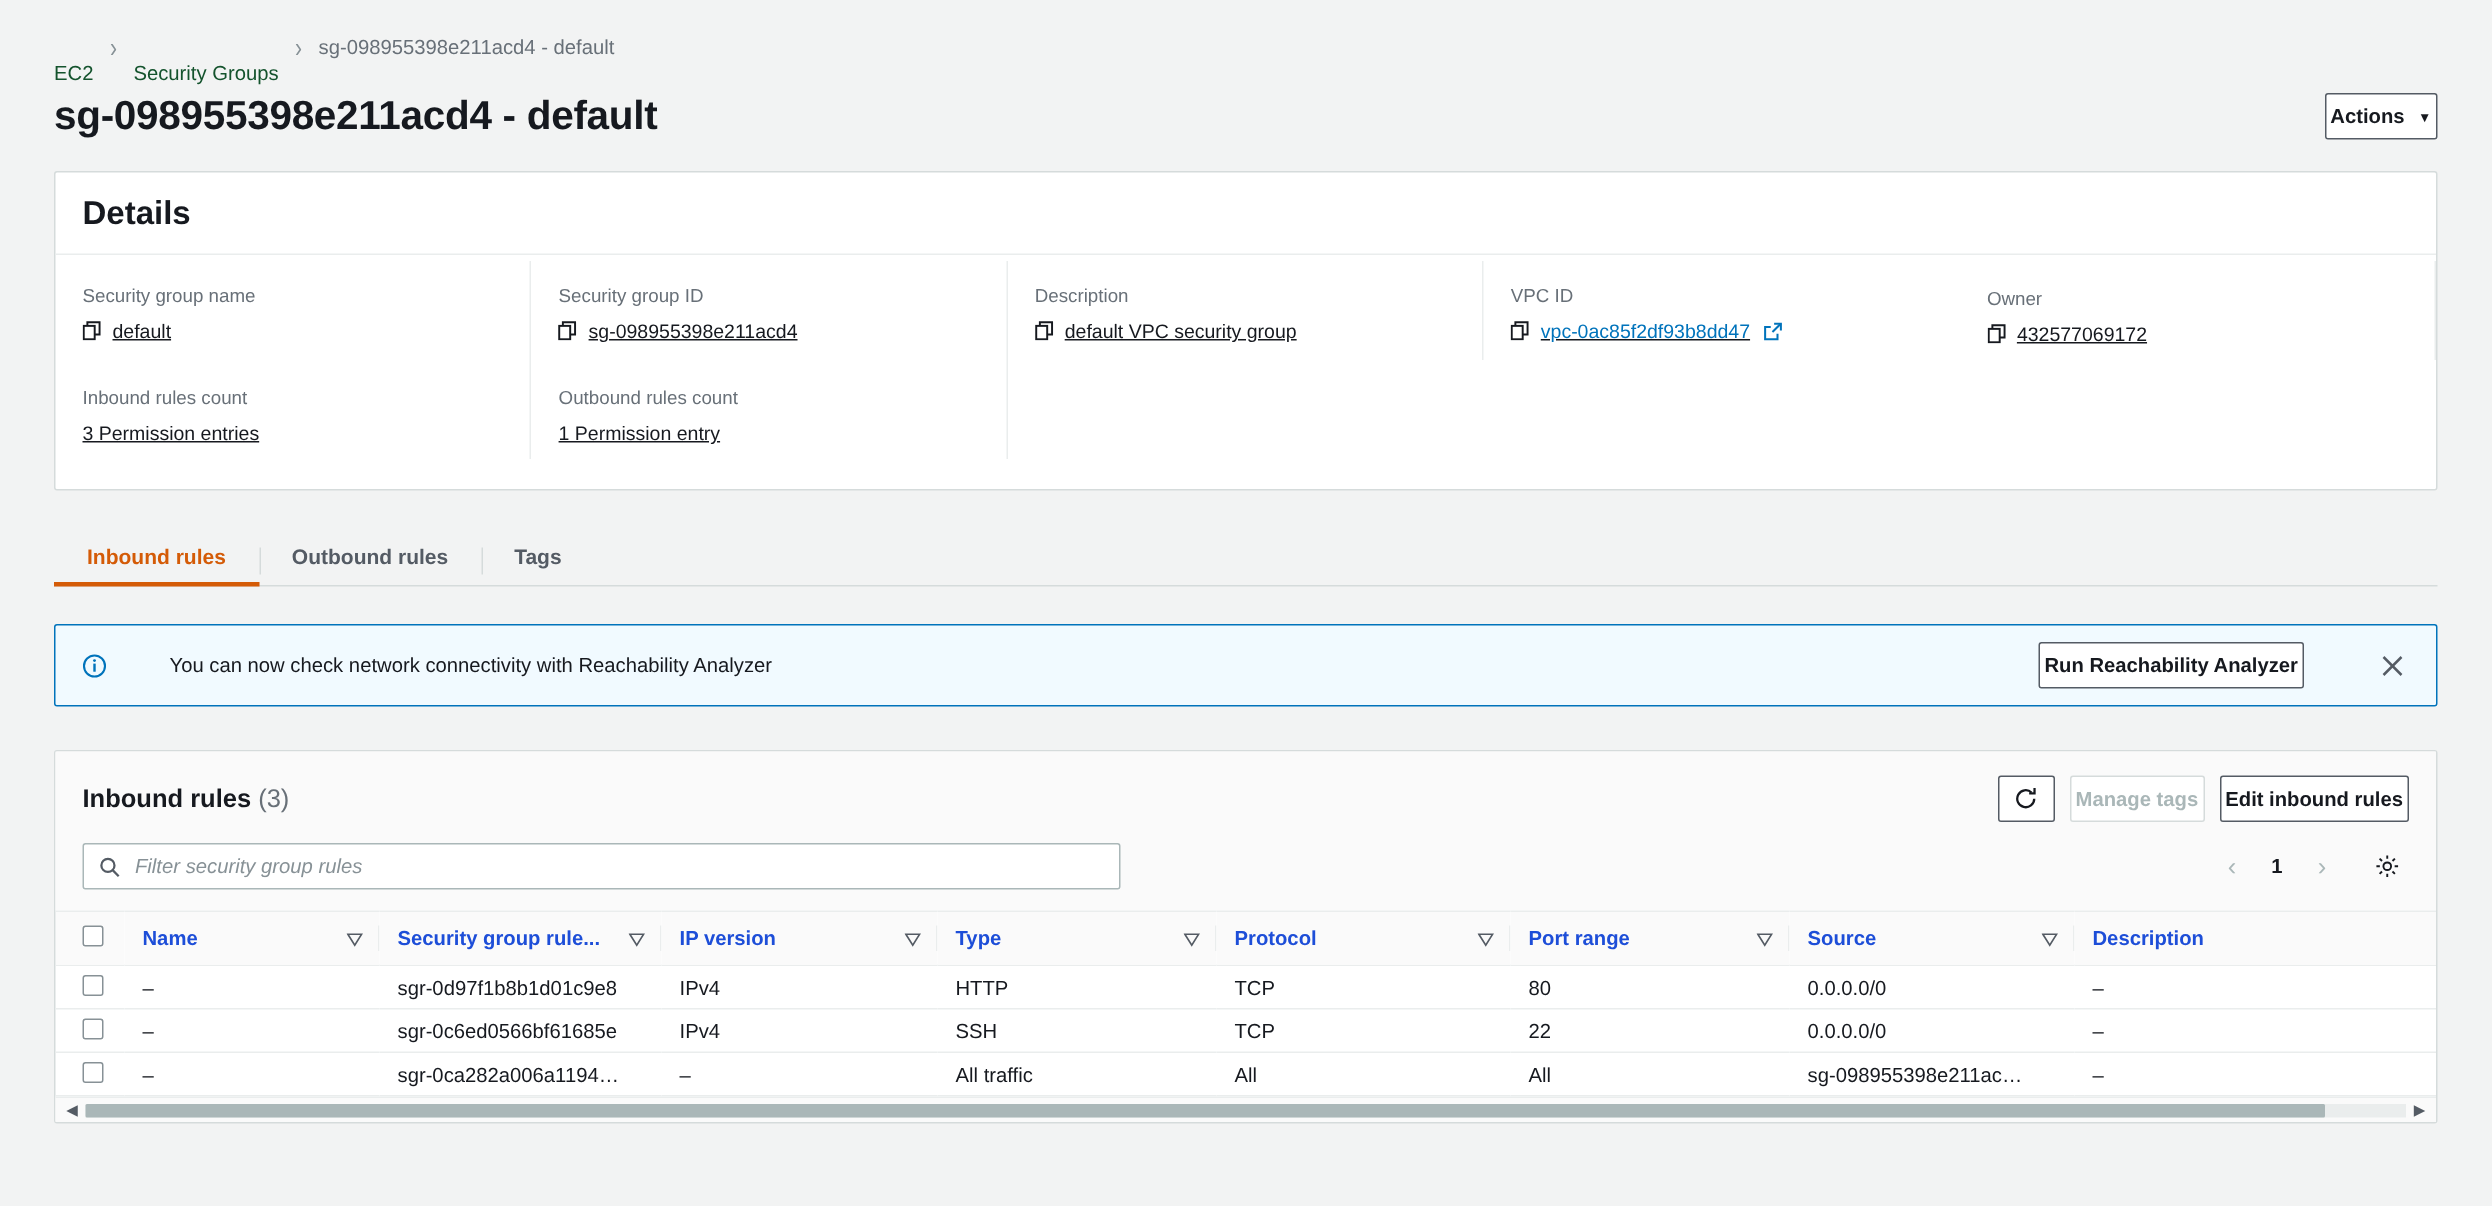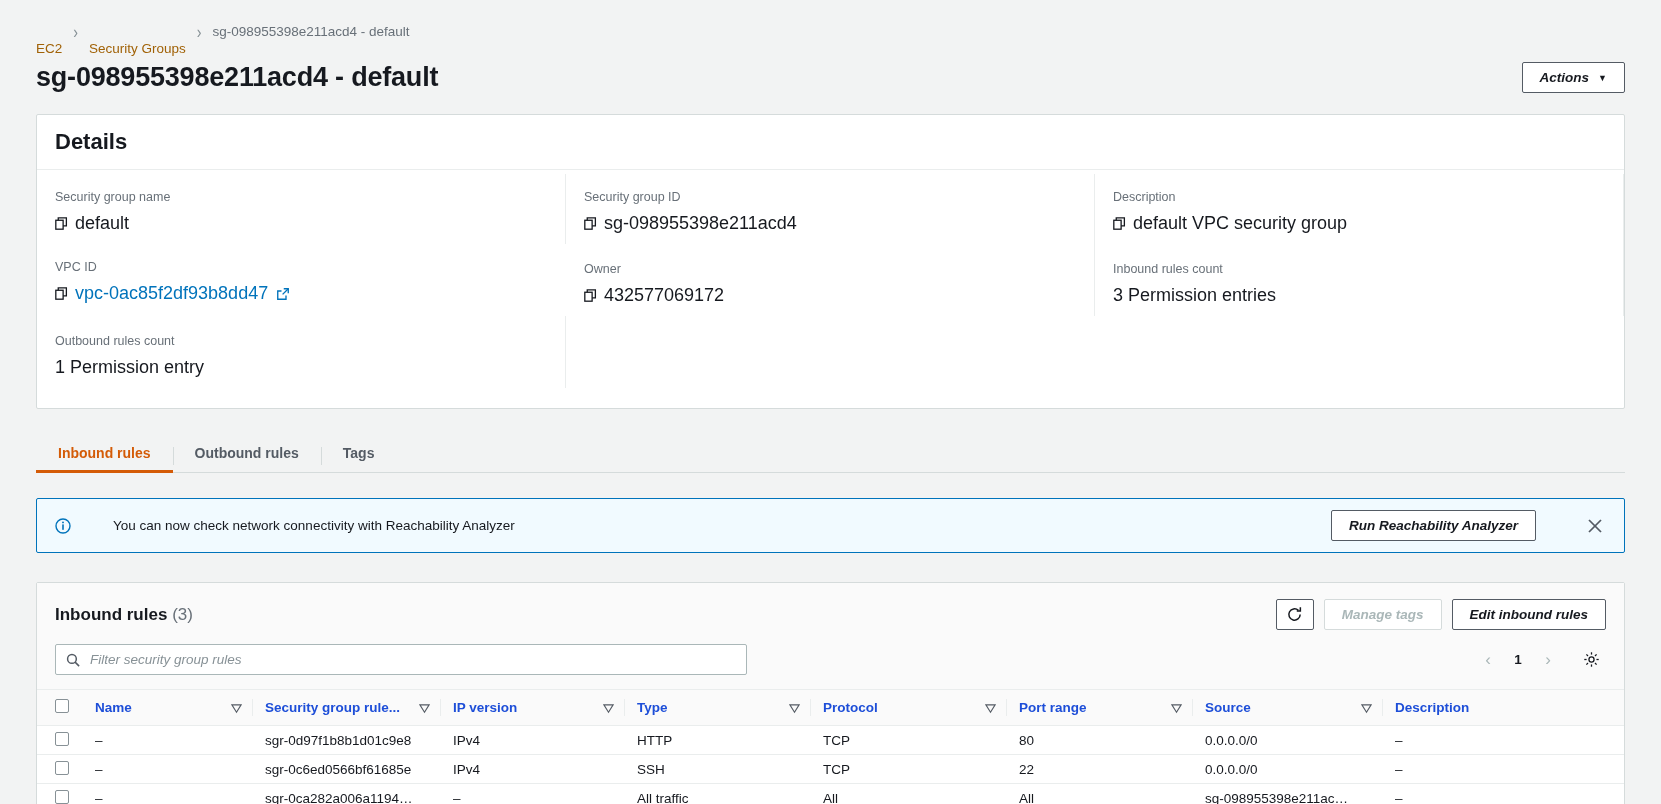--- a/index.html
+++ b/index.html
@@ -10,61 +10,61 @@
     color: #16191f;
     overflow: hidden;
   }
   .page { padding: 0 36px; }
 
   
   .breadcrumb {
     display: flex; align-items: center;
     height: 62px; font-size: 13.5px;
   }
-  .crumb-link { color: #a16207; cursor: pointer; margin-top: 34px; }
+  .crumb-link { color: #14532d; cursor: pointer; margin-top: 34px; }
   .crumb-sep {
     color: #879196; margin: 0 11px; font-size: 14px;
     transform: scaleY(1.35); display: inline-block;
   }
   .crumb-current { color: #687078; }
 
   
   .title-row {
     display: flex; align-items: center; justify-content: space-between;
     padding-bottom: 21px;
   }
   .page-title { font-size: 27px; font-weight: 700; letter-spacing: -0.2px; color: #16191f; }
   .btn {
     background: #fff; border: 1px solid #545b64; border-radius: 2px;
     color: #16191f; font-size: 13.5px; font-weight: 700;
-    padding: 0 17px; height: 31px; line-height: 29px;
-    cursor: pointer; font-family: inherit; white-space: nowrap; font-style: italic;
+    padding: 0 3px; height: 31px; line-height: 29px;
+    cursor: pointer; font-family: inherit; white-space: nowrap;
   }
   .btn:disabled, .btn.disabled {
     border-color: #d5dbdb; color: #aab7b8; cursor: default;
   }
   .btn .caret { font-size: 9px; margin-left: 9px; position: relative; top: -1px; }
 
   
   .panel {
     background: #fff; border: 1px solid #d5dbdb; border-radius: 2px;
   }
   .panel-head {
     padding: 14px 18px; border-bottom: 1px solid #eaeded;
     font-size: 22px; font-weight: 700;
   }
   .details-grid {
-    display: grid; grid-template-columns: repeat(3, 1fr);
+    display: grid; grid-template-columns: repeat(5, 1fr);
     padding: 4px 0 20px 0;
   }
   .dcell { padding: 16px 20px 10px 18px; border-right: 1px solid #eaeded; }
   .dcell:nth-child(4n) { border-right: none; }
   .dcell.norow { padding-top: 18px; }
   .dlabel { font-size: 12.5px; color: #687078; margin-bottom: 9px; }
-  .dvalue { font-size: 18px; display: flex; align-items: center; gap: 7px; color: #16191f; }
+  .dvalue { font-size: 13px; display: flex; align-items: center; gap: 7px; color: #16191f; text-decoration: underline; }
   .dvalue .link { color: #0073bb; cursor: pointer; }
   .copy-ico { width: 13px; height: 13px; flex: none; cursor: pointer; }
   .ext-ico { width: 12px; height: 12px; margin-left: 2px; cursor: pointer; }
 
   
   .tabs {
     display: flex; align-items: flex-end;
     margin-top: 22px; border-bottom: 1px solid #d5dbdb; height: 42px;
   }
   .tab {

